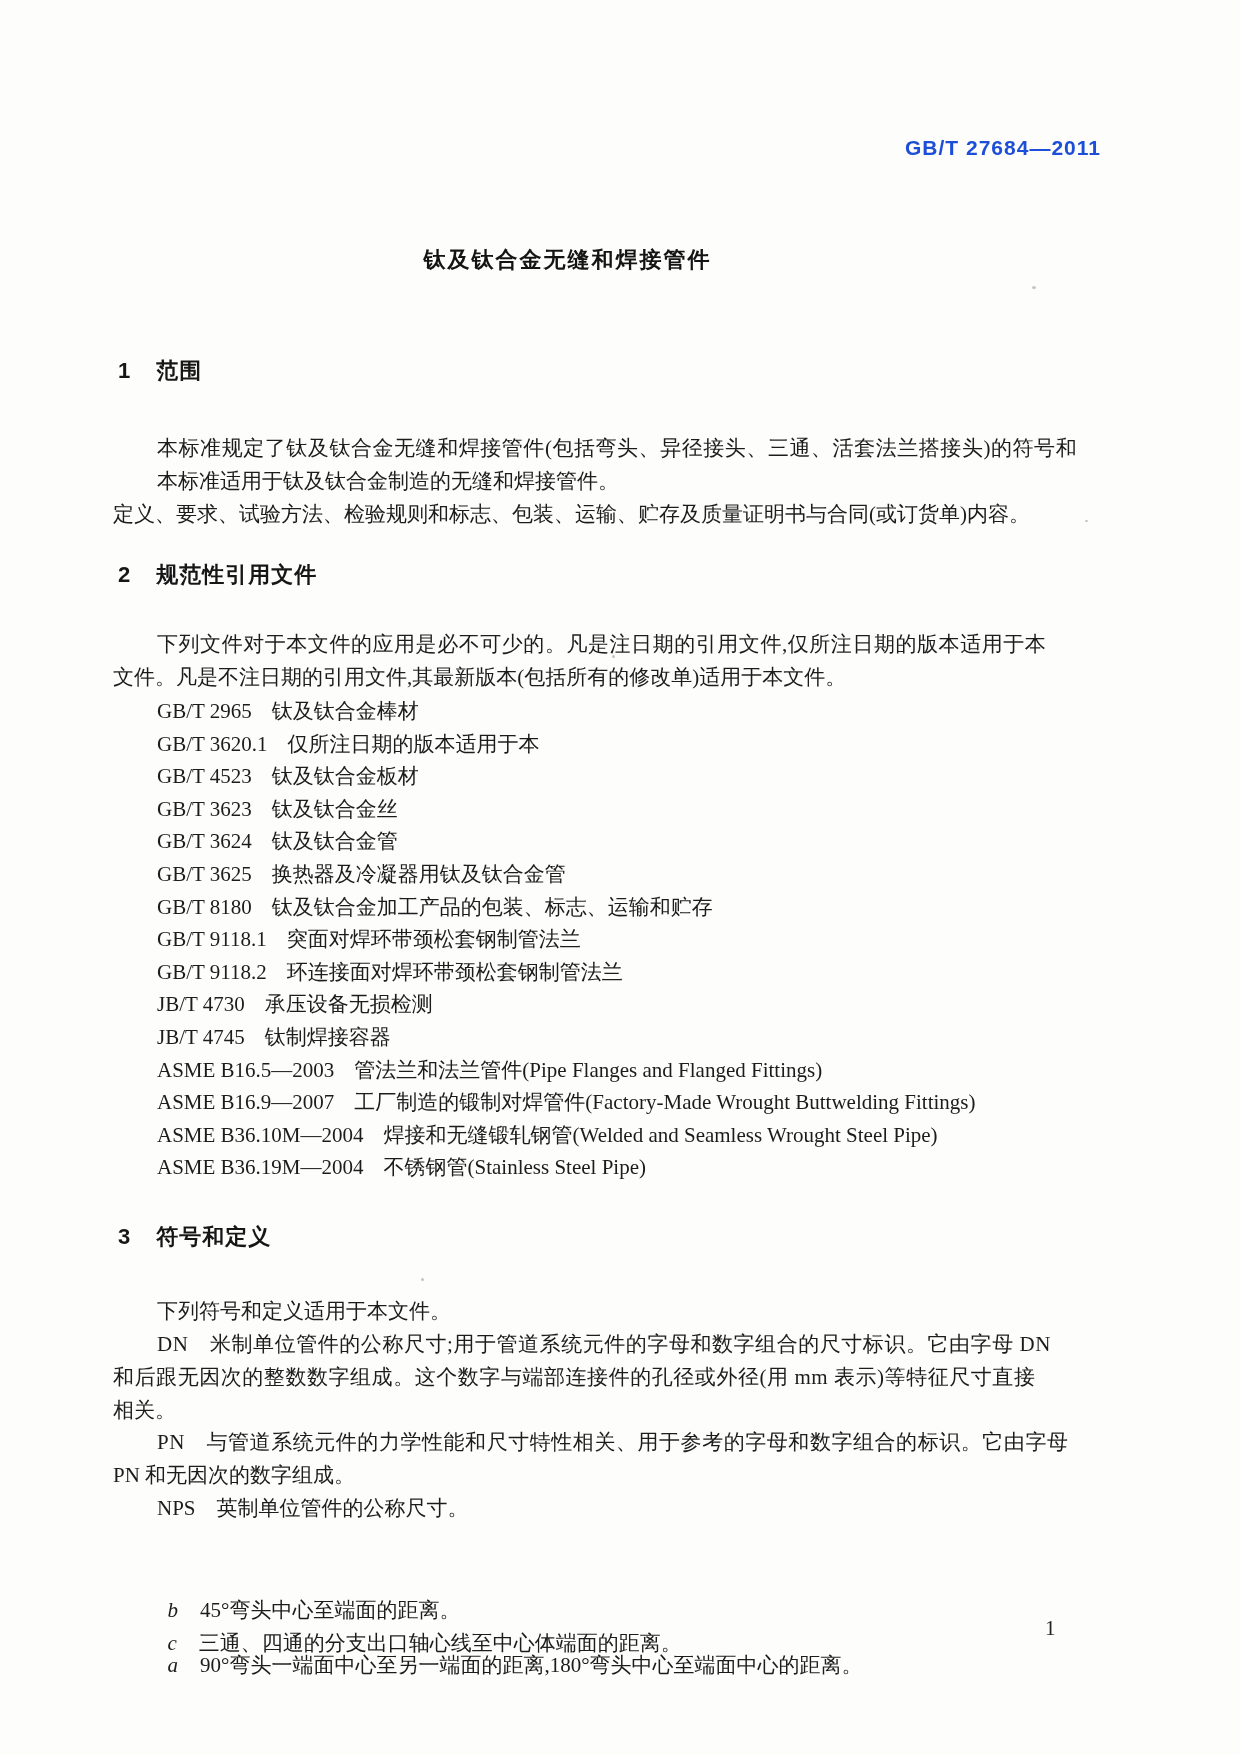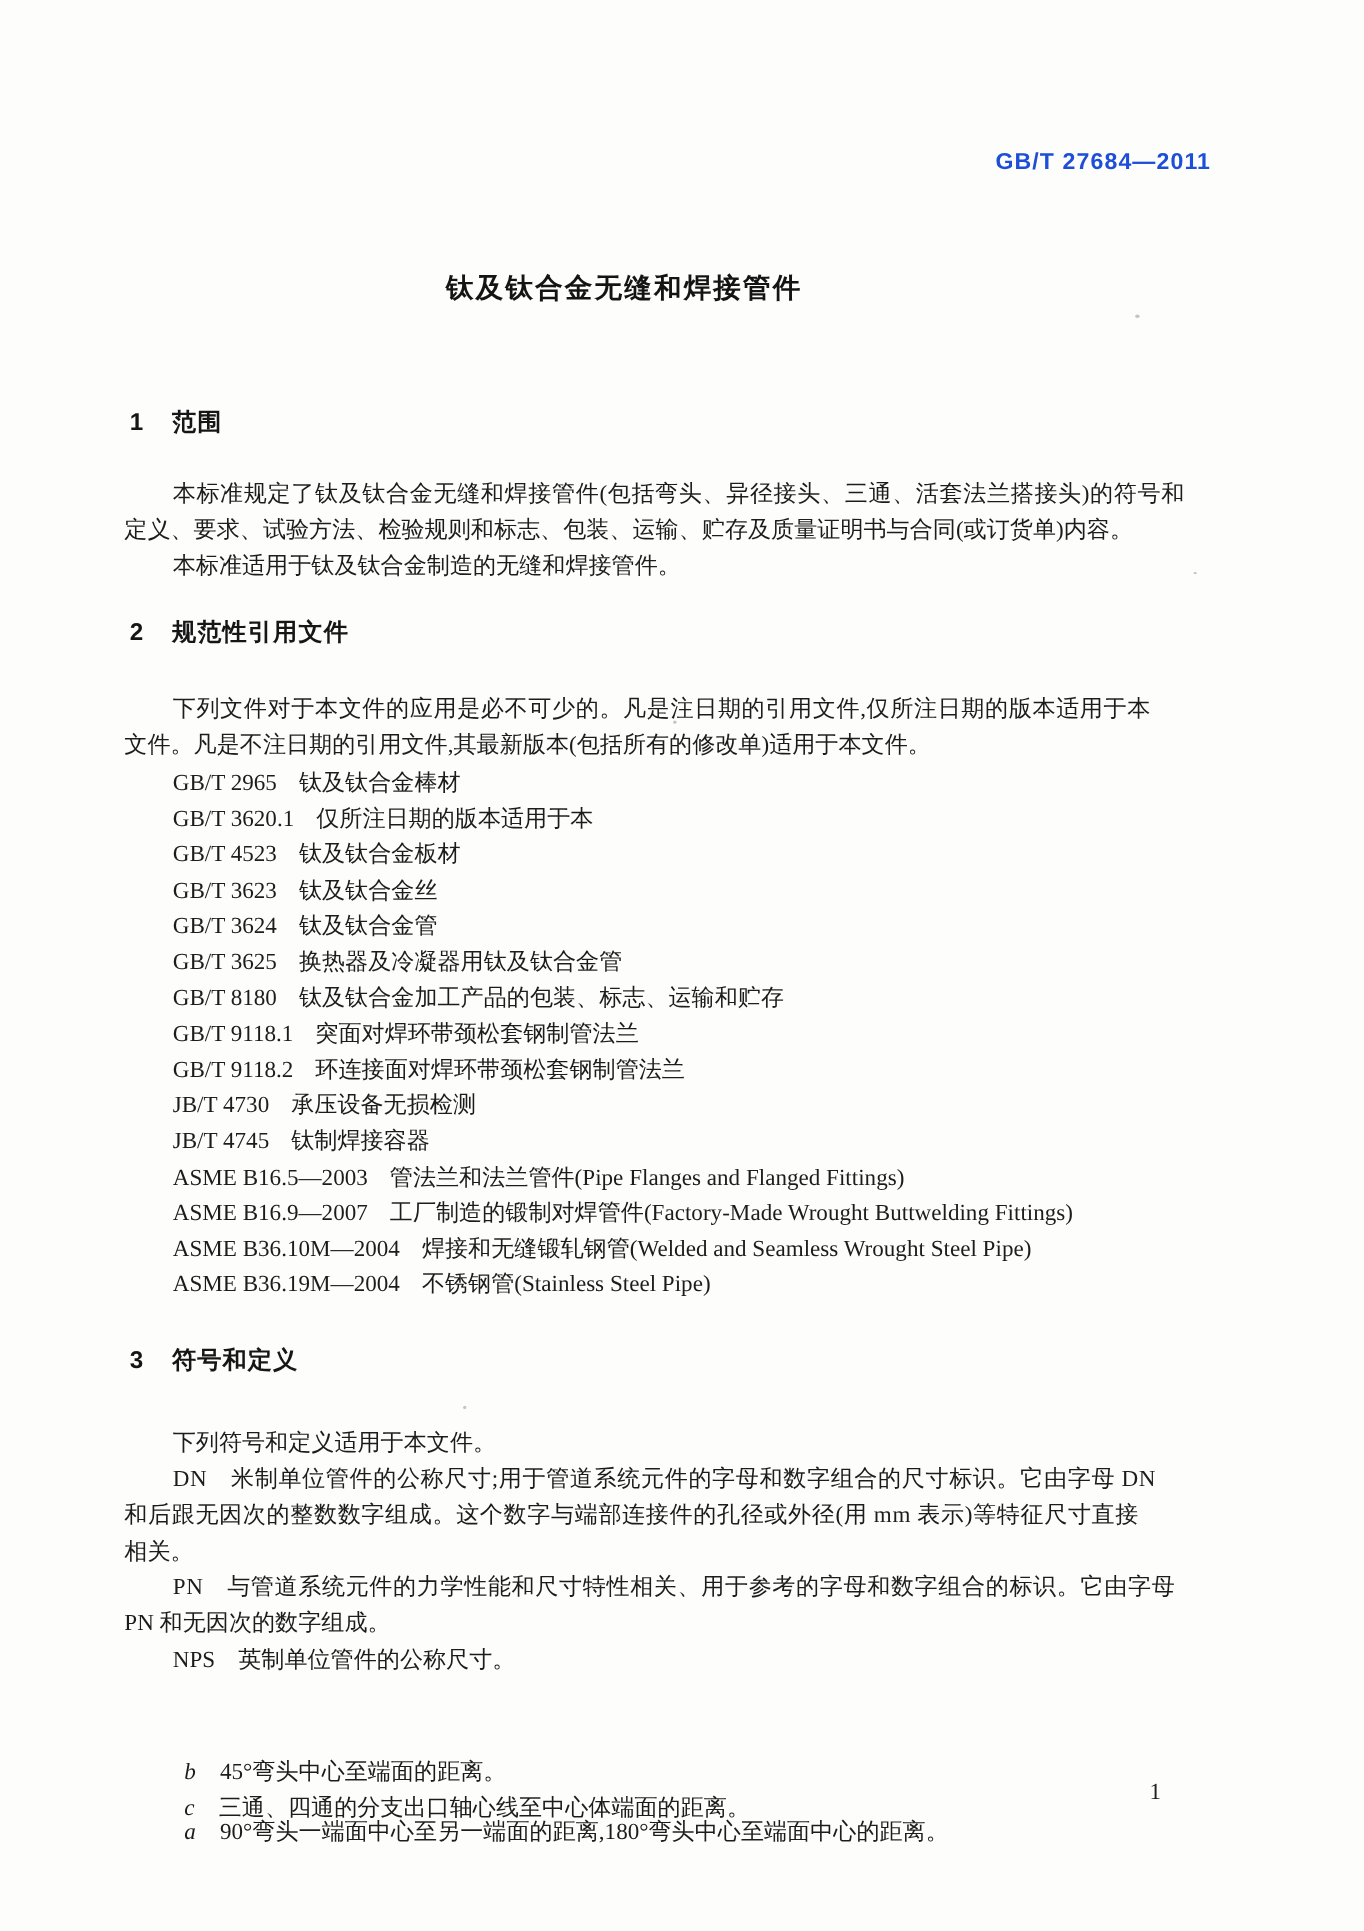--- a/index.html
+++ b/index.html
@@ -15,21 +15,21 @@
   .content{left:113px;width:973px;}
   .line{font-size:21px;line-height:33px;white-space:pre-wrap;}
   .indent{padding-left:44px;}
   .fill{letter-spacing:0.55px;}
   .head-code{
     font-family:"Liberation Sans","DejaVu Sans",sans-serif;
     font-weight:bold;font-size:21px;letter-spacing:1px;color:#1d4ed8;
   }
   .doc-title{
     font-family:"Liberation Sans","DejaVu Sans",sans-serif;
-    font-weight:bold;font-size:25px;letter-spacing:2px;color:#141414;
+    font-weight:bold;font-size:22px;letter-spacing:2px;color:#141414;
     text-align:center;transform:translateX(-32px);
   }
   .sec-h{
     font-family:"Liberation Sans","DejaVu Sans",sans-serif;
     font-weight:bold;font-size:22px;color:#161616;
     padding-left:5px;line-height:30px;
   }
   .sec-h .t{margin-left:26px;letter-spacing:1px;}
   .ref-list{line-height:32.6px;font-size:21px;}
   .ref-item{padding-left:44px;white-space:pre;}
@@ -39,28 +39,28 @@
   .page-num{font-size:21px;color:#222;}
   .speck{position:absolute;background:#c4c4c0;border-radius:50%;}
 </style>
 </head>
 <body>
 
 <div class="abs head-code" style="left:905px;top:136px;">GB/T 27684—2011</div>
 
 <div class="abs content doc-title" style="top:245px;">钛及钛合金无缝和焊接管件</div>
 
-<div class="abs content sec-h" style="top:369px;">
+<div class="abs content sec-h" style="top:356px;">
   <span class="n">1</span><span class="t">范围</span>
 </div>
 
 <div class="abs content" style="top:432px;">
   <div class="line indent fill">本标准规定了钛及钛合金无缝和焊接管件(包括弯头、异径接头、三通、活套法兰搭接头)的符号和</div>
+  <div class="line indent">本标准适用于钛及钛合金制造的无缝和焊接管件。</div>
   <div class="line">定义、要求、试验方法、检验规则和标志、包装、运输、贮存及质量证明书与合同(或订货单)内容。</div>
-  <div class="line indent">本标准适用于钛及钛合金制造的无缝和焊接管件。</div>
 </div>
 
 <div class="abs content sec-h" style="top:560px;">
   <span class="n">2</span><span class="t">规范性引用文件</span>
 </div>
 
 <div class="abs content" style="top:628px;">
   <div class="line indent fill">下列文件对于本文件的应用是必不可少的。凡是注日期的引用文件,仅所注日期的版本适用于本</div>
   <div class="line">文件。凡是不注日期的引用文件,其最新版本(包括所有的修改单)适用于本文件。</div>
 </div>

